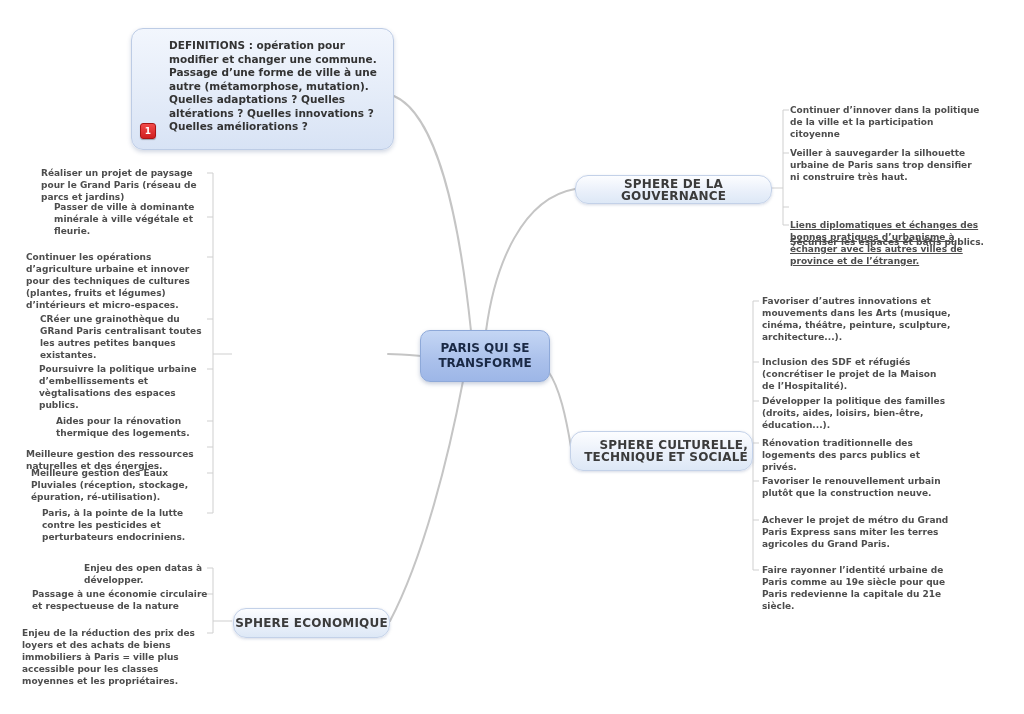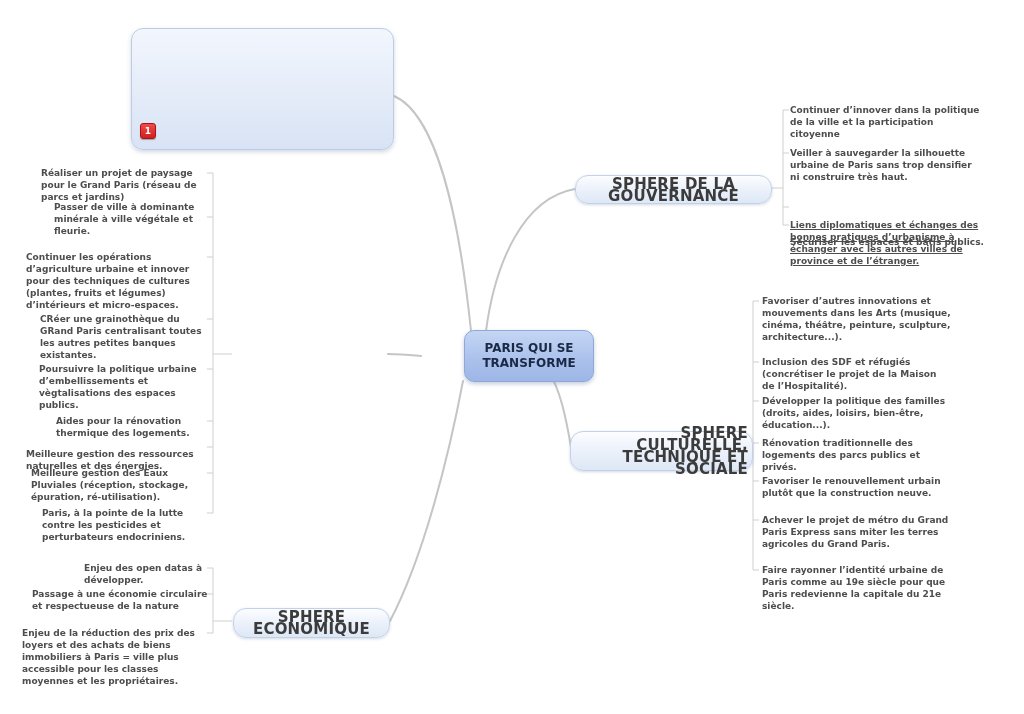--- a/index.html
+++ b/index.html
@@ -7,33 +7,32 @@
     position:relative;width:1024px;height:714px;background:#ffffff;
     overflow:hidden;font-family:"DejaVu Sans",sans-serif;
   }
   svg.wires{position:absolute;left:0;top:0;width:1024px;height:714px;}
   .item{
     position:absolute;font-weight:bold;font-size:9px;line-height:12px;
     color:#4d4d4d;text-align:left;
   }
   .topic{
     position:absolute;display:flex;align-items:center;justify-content:center;
-    text-align:center;font-weight:bold;font-size:15px;line-height:12px;color:#3b3b3b;
+    text-align:center;font-weight:bold;font-size:12px;line-height:12px;color:#3b3b3b;
     background:linear-gradient(180deg,#fcfdff 0%,#eaf0fa 55%,#dde8f6 100%);
     border:1px solid #c3d1e8;border-radius:13px;
     box-shadow:0 1px 3px rgba(100,120,160,.28);letter-spacing:.2px;
   }
   .central{
     position:absolute;left:420px;top:330px;width:128px;height:50px;
     display:flex;align-items:center;justify-content:center;text-align:center;
     font-weight:bold;font-size:12px;line-height:15px;color:#1a2945;
     background:linear-gradient(180deg,#c4d6f4 0%,#aac0eb 60%,#9db6e7 100%);
     border:1px solid #8ea9d9;border-radius:10px;
     box-shadow:0 2px 4px rgba(90,110,150,.35);
-    margin-left:44px;
   }
   .defbox{
     position:absolute;left:131px;top:28px;width:261px;height:120px;
     background:linear-gradient(180deg,#f2f6fd 0%,#e3ebf8 60%,#d8e3f5 100%);
     border:1px solid #bdcce5;border-radius:12px;
     box-shadow:0 2px 4px rgba(100,120,160,.3);
   }
   .deftext{
     position:absolute;left:37px;top:10px;width:218px;
     font-weight:bold;font-size:10.5px;line-height:13.5px;color:#333333;
@@ -64,20 +63,21 @@
     <g stroke="#cfcfcf" stroke-width="1" fill="none">
       <path d="M213 173 V513 M213 354 H232 M207 173 H213 M207 217 H213 M207 257 H213 M207 319 H213 M207 369 H213 M207 421 H213 M207 447 H213 M207 473 H213 M207 513 H213"></path>
       <path d="M783 110 V225 M770 188 H783 M783 110 H789 M783 153 H789 M783 207 H789 M783 225 H789"></path>
       <path d="M753 301 V570 M743 450 H753 M753 301 H759 M753 362 H759 M753 401 H759 M753 443 H759 M753 481 H759 M753 520 H759 M753 570 H759"></path>
       <path d="M213 568 V633 M213 621 H232 M207 568 H213 M207 594 H213 M207 633 H213"></path>
     </g>
   </svg>
 
   <div class="defbox">
     <span class="badge">1</span>
+    <div class="deftext">DEFINITIONS : opération pour modifier et changer une commune. Passage d’une forme de ville à une autre (métamorphose, mutation). Quelles adaptations ? Quelles altérations ? Quelles innovations ? Quelles améliorations ?</div>
   </div>
 
   <div class="central">PARIS QUI SE TRANSFORME</div>
 
   <div class="topic" style="left:575px;top:175px;width:195px;height:27px;">SPHERE DE LA GOUVERNANCE</div>
   <div class="topic" style="left:570px;top:431px;width:173px;height:38px;padding:0 4px;text-align:right;">SPHERE CULTURELLE, TECHNIQUE ET SOCIALE</div>
   <div class="topic" style="left:233px;top:608px;width:155px;height:28px;">SPHERE ECONOMIQUE</div>
 
   <div>
     <div class="item" style="left:790px;top:104px;width:192px;">Continuer d’innover dans la politique de la ville et la participation citoyenne</div>

